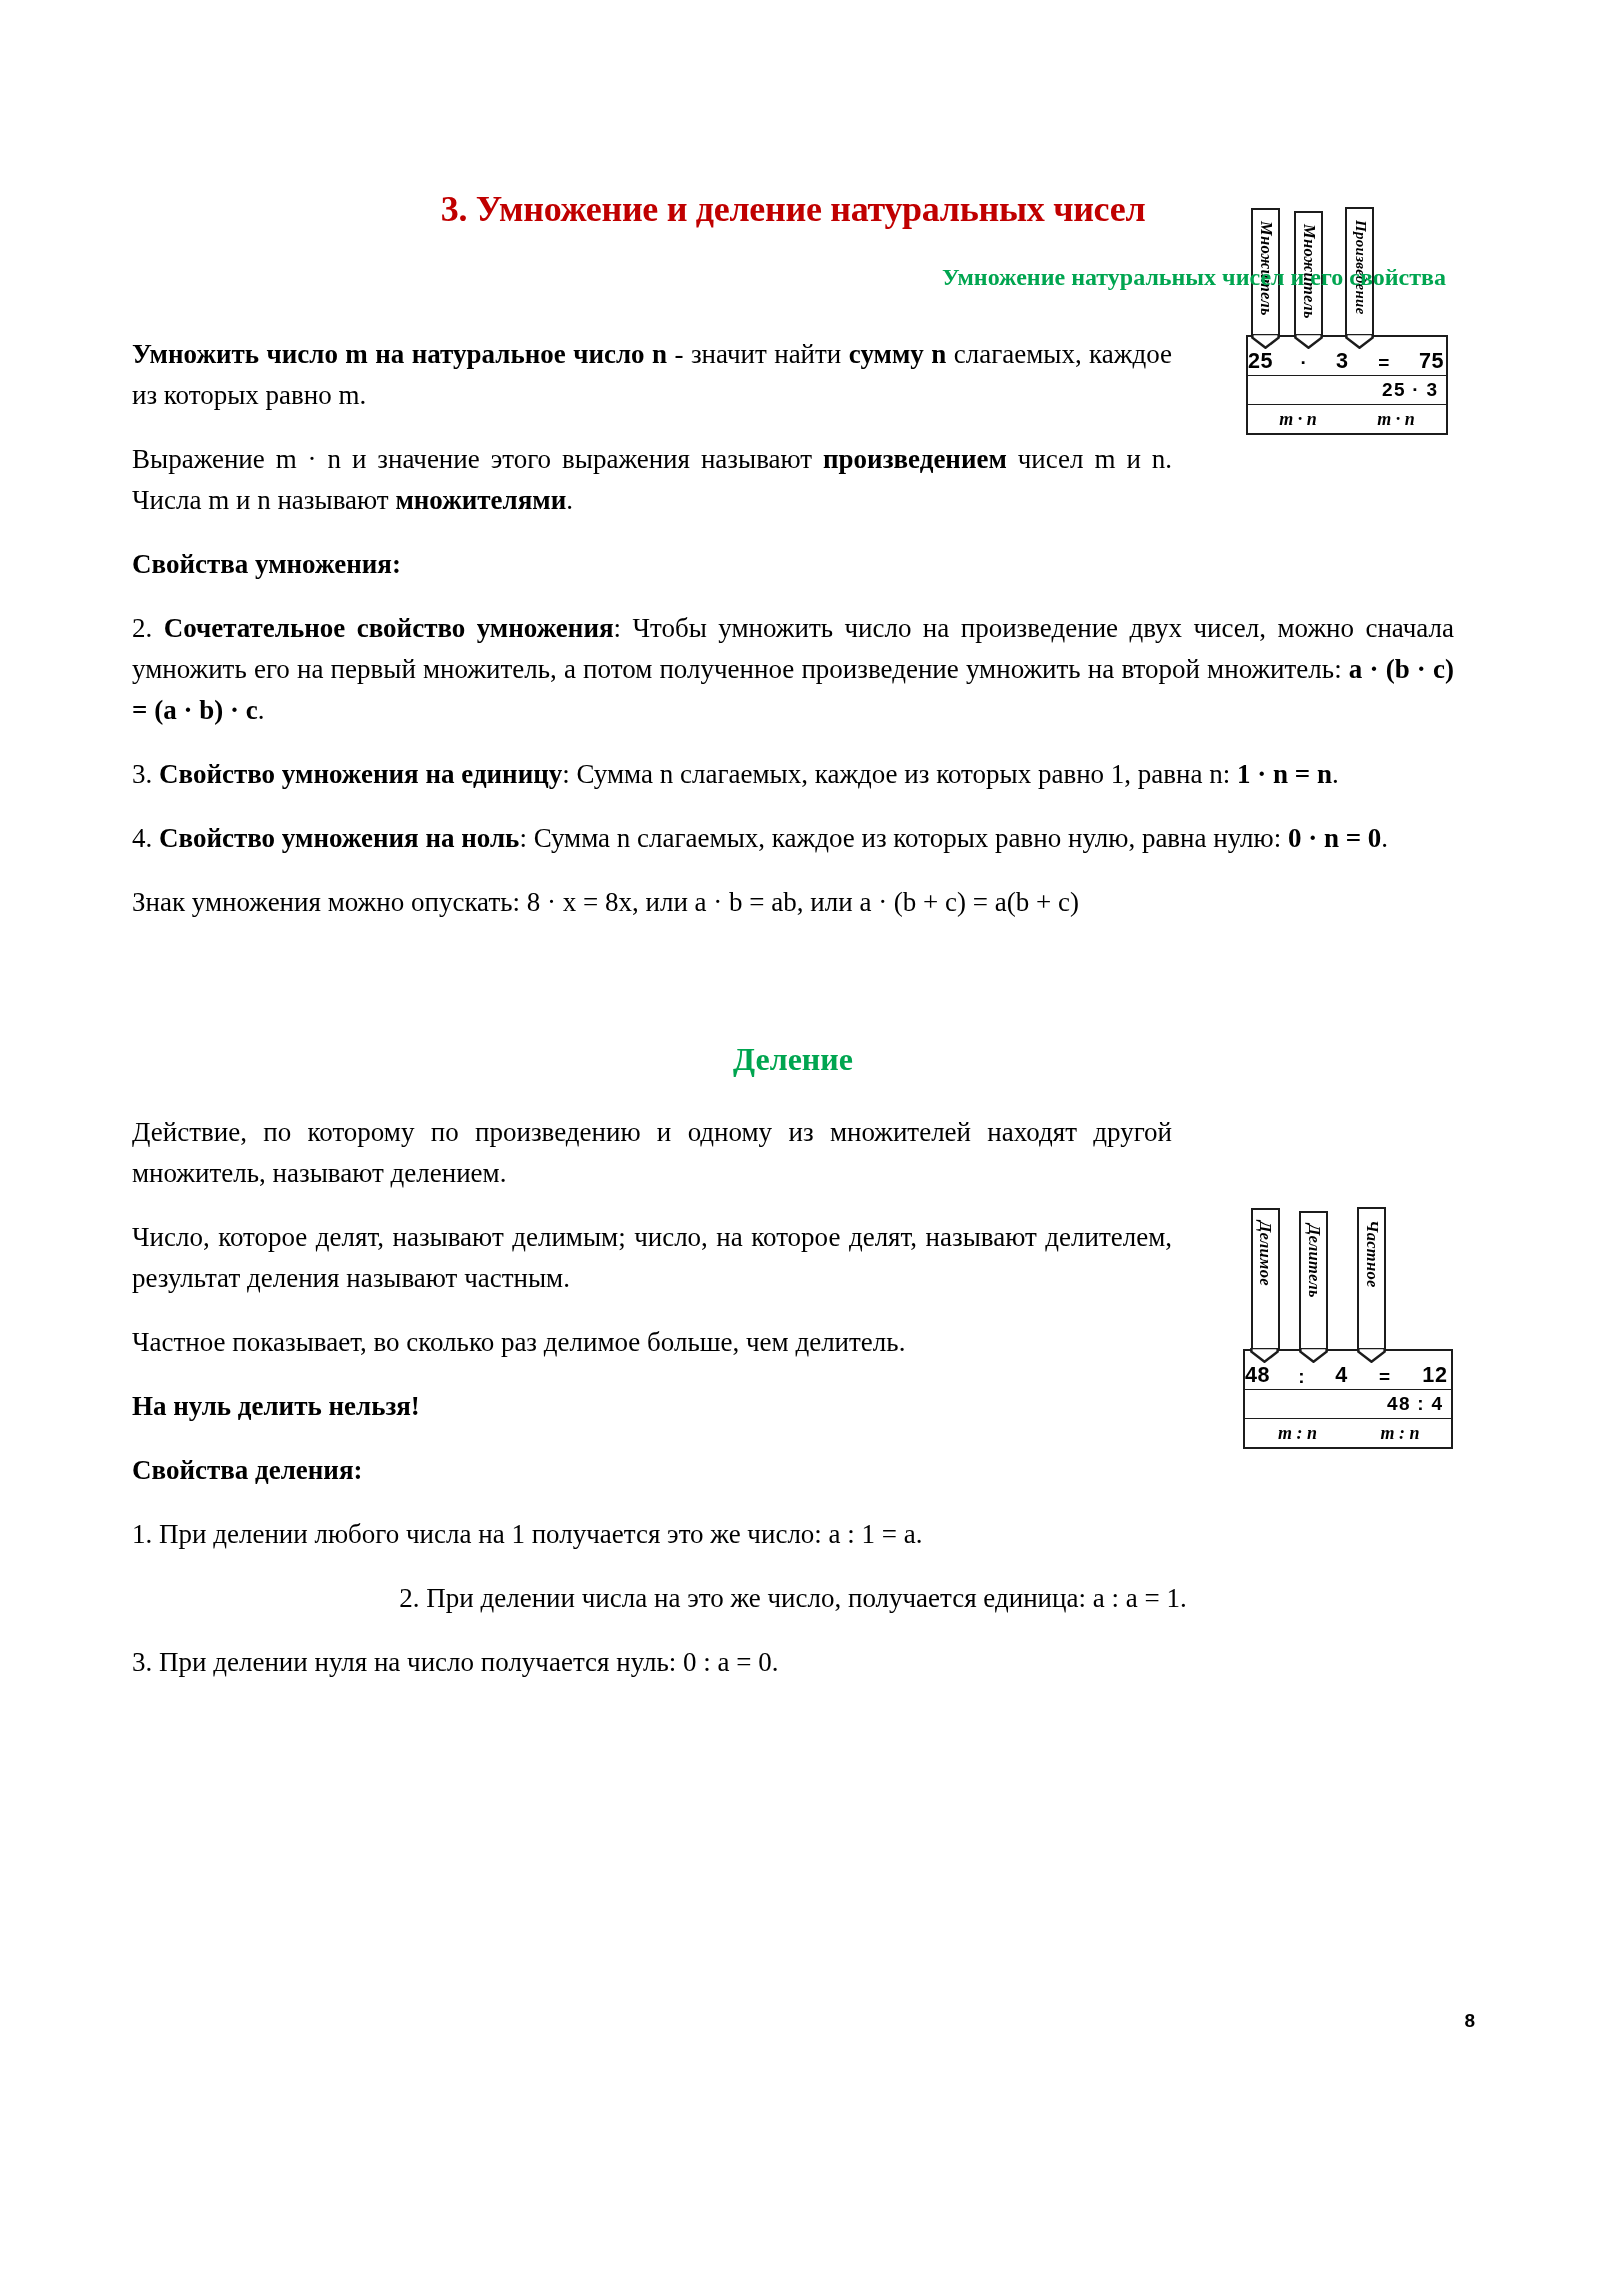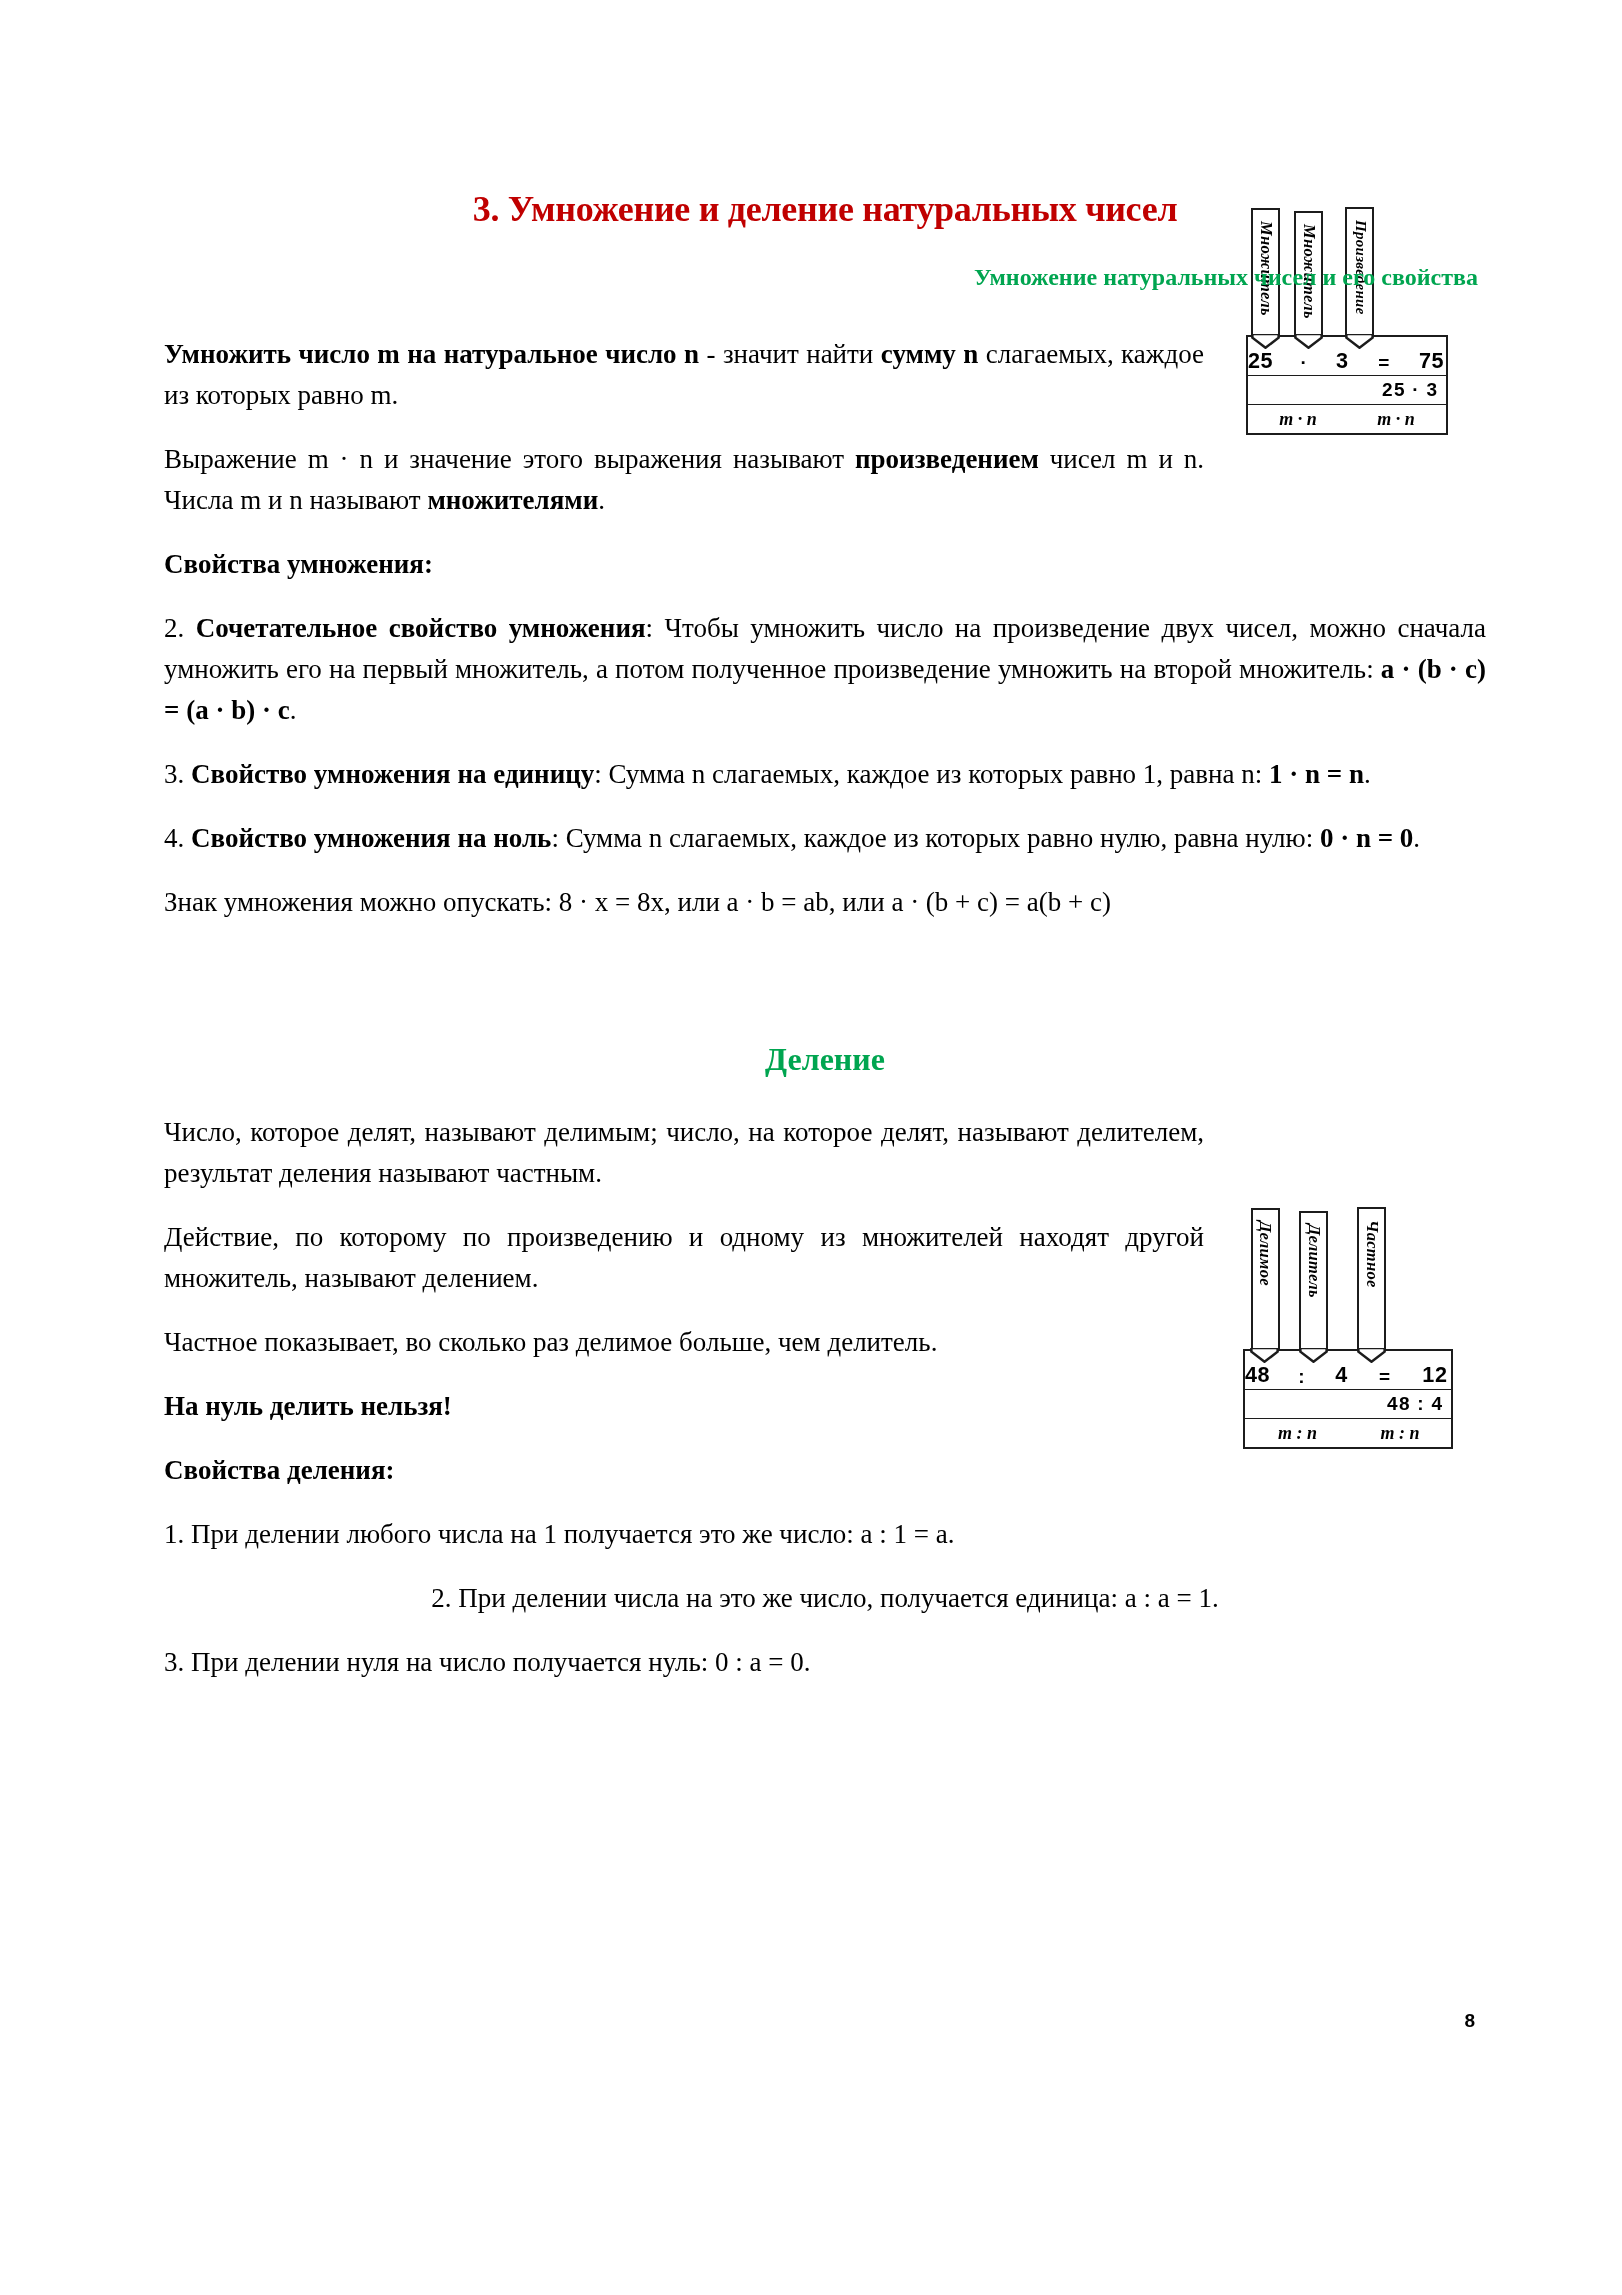--- a/index.html
+++ b/index.html
@@ -15,21 +15,21 @@
   .page {
     position: relative;
     width: 1623px;
     height: 2295px;
     background: #ffffff;
     overflow: hidden;
     box-sizing: border-box;
   }
   .content {
     position: absolute;
-    left: 164px;
+    left: 132px;
     top: 0;
     width: 1322px;
   }
 
   
   .doc-title {
     text-align: center;
     font-size: 36px;
     font-weight: bold;
     letter-spacing: -0.3px;
@@ -285,22 +285,22 @@
     <p class="body"><span>4. </span><span class="b">Свойство умножения на ноль</span><span>: </span><span>Сумма n слагаемых, каждое из которых равно нулю, равна нулю: </span><span class="b">0 · n = 0</span><span>.</span></p>
 
     <p class="body" style="text-align:left">Знак умножения можно опускать: 8 · x = 8x, или a · b = ab, или a · (b + c) = a(b + c)</p>
 
     <div class="spacer-xl"></div>
 
     <h2 class="section-heading" style="color: rgb(0, 165, 80);">Деление</h2>
 
     <div class="spacer-md"></div>
 
+    <p class="body narrow">Действие, по которому по произведению и одному из множителей находят другой множитель, называют делением.</p>
     <p class="body narrow">Число, которое делят, называют делимым; число, на которое делят, называют делителем, результат деления называют частным.</p>
-    <p class="body narrow">Действие, по которому по произведению и одному из множителей находят другой множитель, называют делением.</p>
     <p class="body narrow" style="text-align:left">Частное показывает, во сколько раз делимое больше, чем делитель.</p>
     <p class="body b" style="text-align:left">На нуль делить нельзя!</p>
     <p class="body b" style="text-align:left">Свойства деления:</p>
 
     <p class="body" style="text-align:left">1. При делении любого числа на 1 получается это же число: a : 1 = a.</p>
     <p class="body" style="text-align:center">2. При делении числа на это же число, получается единица: a : a = 1.</p>
     <p class="body last" style="text-align:left">3. При делении нуля на число получается нуль: 0 : a = 0.</p>
 
   </div>
 

